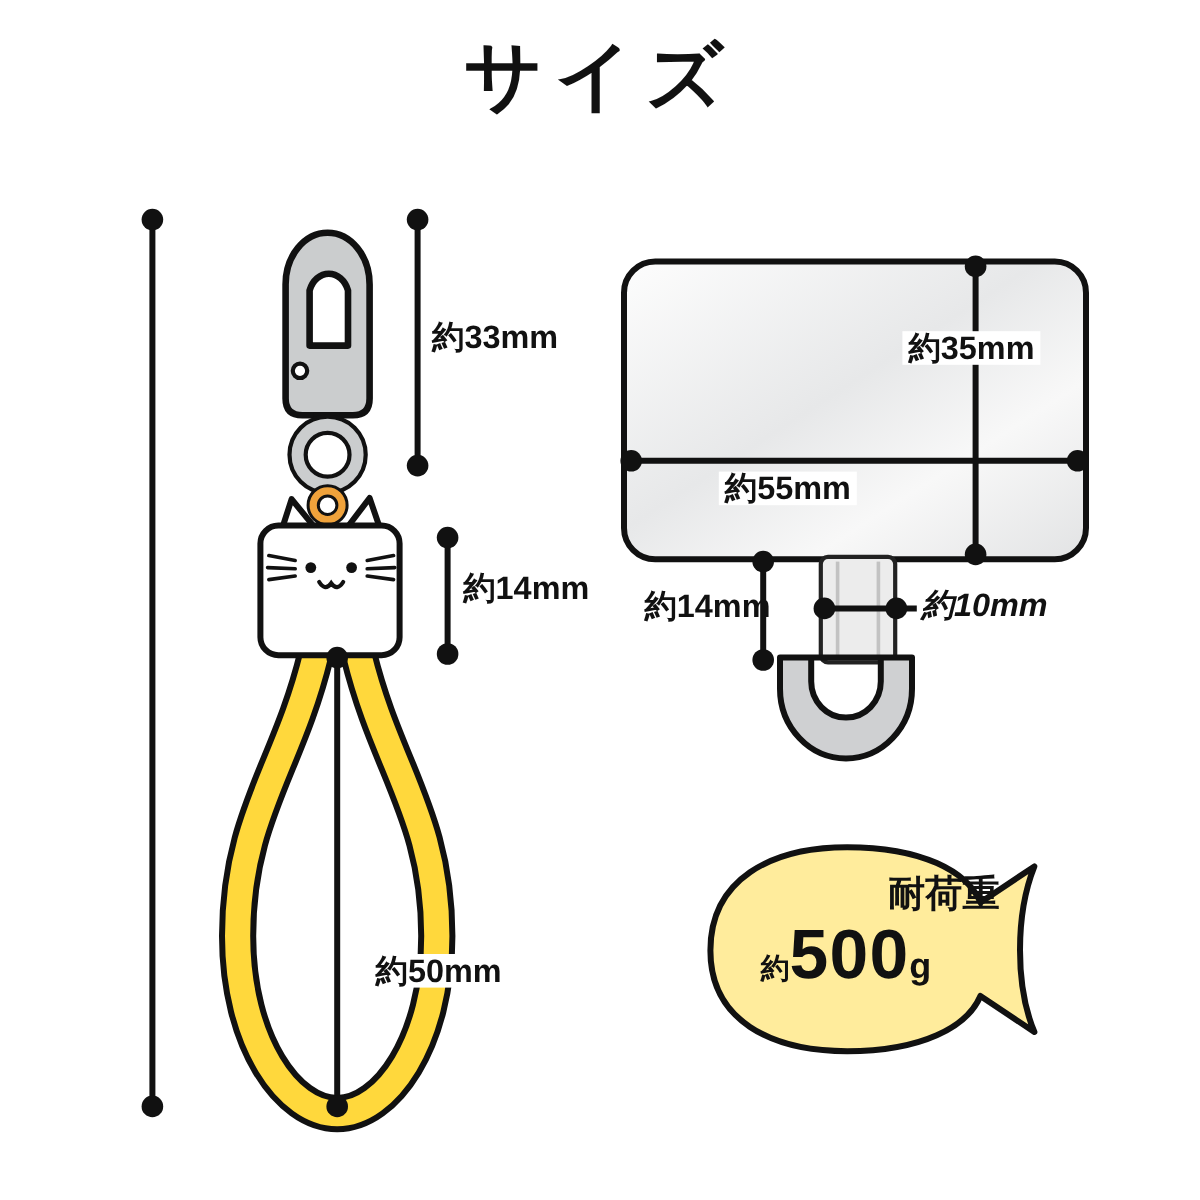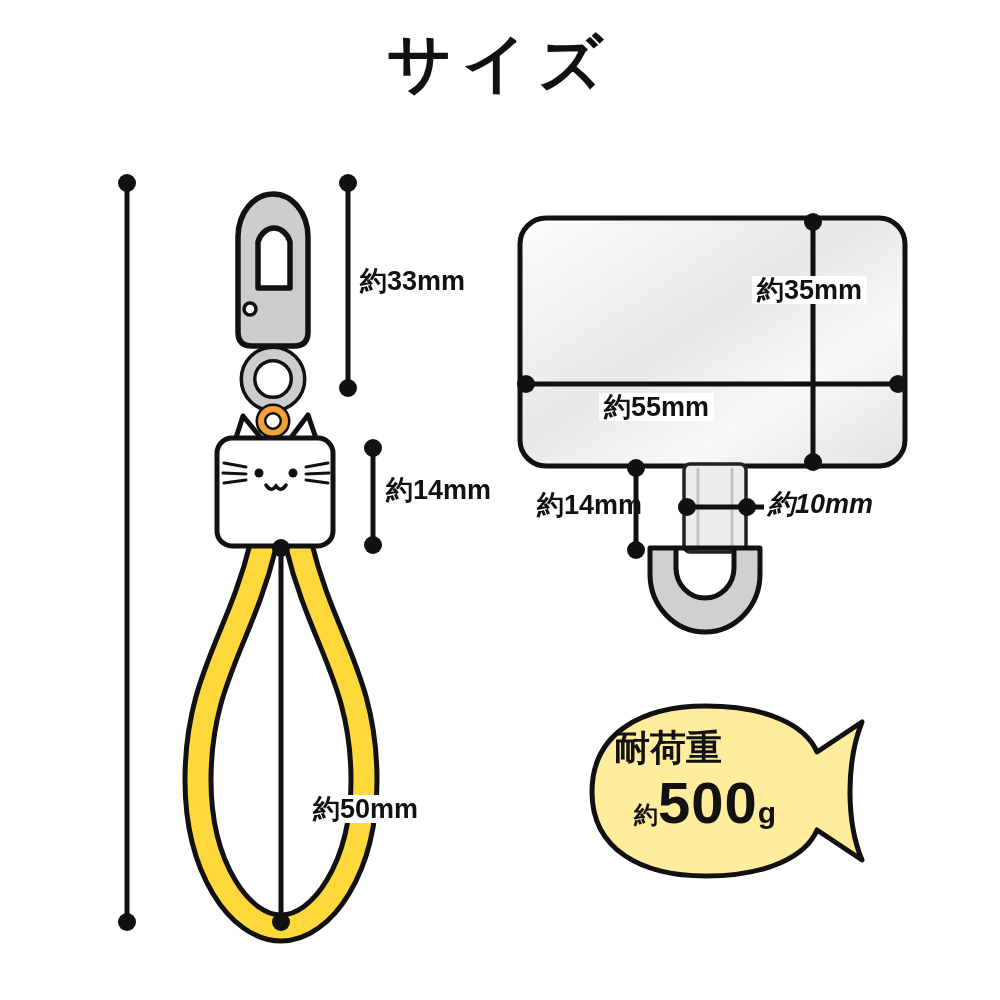--- a/index.html
+++ b/index.html
@@ -5,21 +5,21 @@
   html,body{margin:0;padding:0;background:#fff;}
   #stage{position:relative;width:1000px;height:1000px;background:#fff;overflow:hidden;
          font-family:"Liberation Sans",sans-serif;}
   #art{position:absolute;left:0;top:0;}
   .lbl{position:absolute;font-weight:700;font-size:27px;color:#111;white-space:nowrap;line-height:1.05;}
   .bgw{background:#fff;padding:0 5px;}
   .title{left:0;right:0;top:30px;text-align:center;font-size:64px;font-weight:900;letter-spacing:10px;color:#111;}
   .total{left:86px;top:544px;font-size:28px;}
   .total div{line-height:1.15;}
   .badge-text{position:absolute;left:598px;top:724px;width:235px;color:#111;}
-  .badge-row1{font-size:36px;font-weight:900;margin-left:16px;}
+  .badge-row1{font-size:31px;font-weight:900;margin-left:16px;text-align:right;}
   .badge-row2{margin-left:36px;margin-top:-4px;font-weight:900;}
   .badge-row2 .sm{font-size:24px;}
   .badge-row2 .big{font-size:58px;letter-spacing:1px;}
   .badge-row2 .unit{font-size:30px;}
 </style>
 </head>
 <body>
 
 <div id="stage">
 

